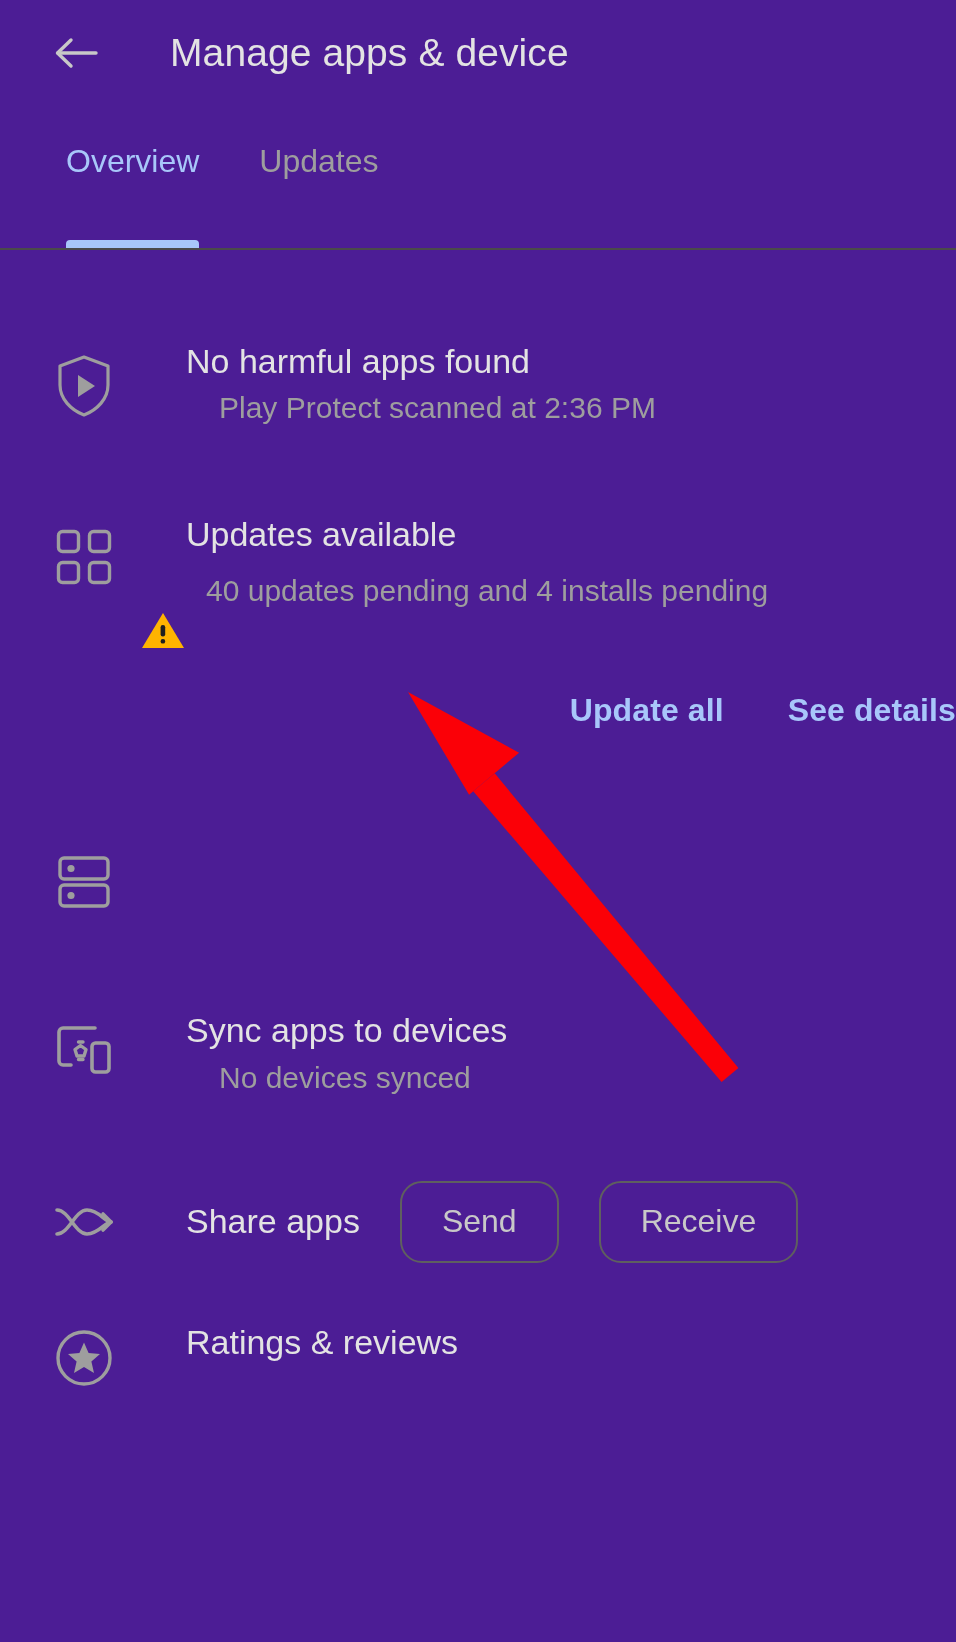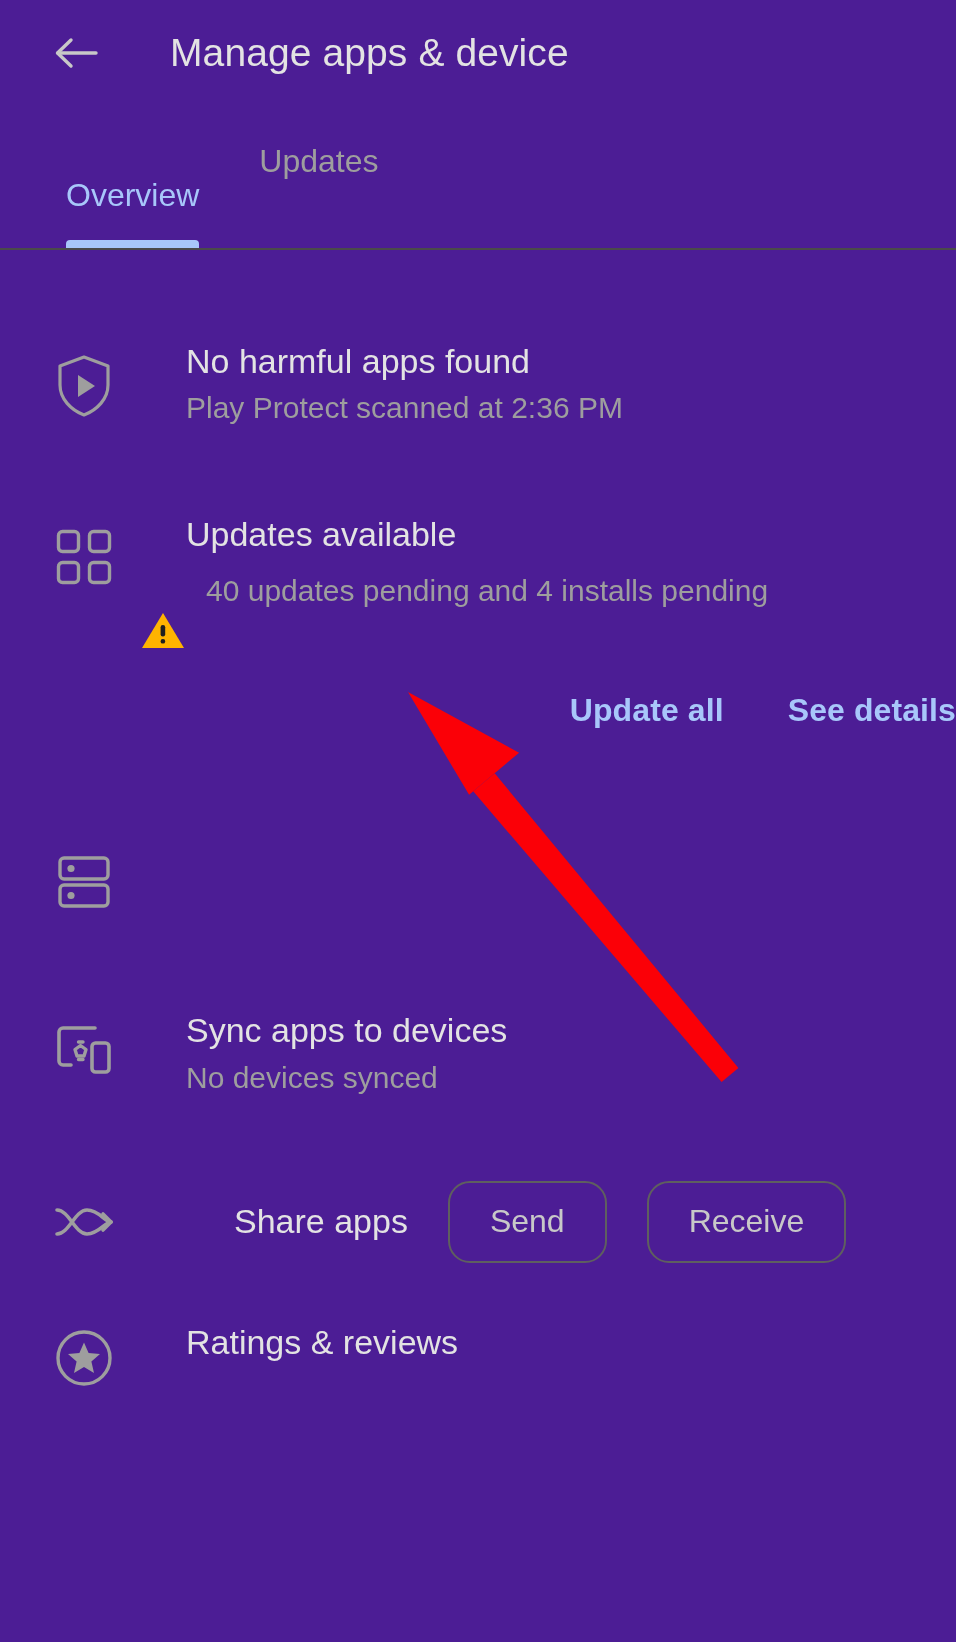--- a/index.html
+++ b/index.html
@@ -48,21 +48,21 @@
   }
   .tab {
     font-size: 32px;
     padding: 0 0 0 0;
     cursor: pointer;
     position: relative;
     height: 105px;
     display: flex;
     align-items: flex-start;
   }
-  .tab.t0 { margin-left: 66px; align-items: center; }
+  .tab.t0 { margin-left: 66px; }
   .tab.t1 { margin-left: 60px; }
   .tab.active { color: #a8c7fa; }
   .tab.inactive { color: #9e9e9e; }
   .tab-indicator {
     position: absolute;
     bottom: 0; left: 0;
     height: 8px;
     border-radius: 4px 4px 0 0;
     background: #a8c7fa;
   }
@@ -89,20 +89,21 @@
   .row-title {
     font-size: 34px;
     color: #e3e3e3;
     line-height: 1.16;
   }
   .row-sub {
     font-size: 30px;
     color: #9e9e9e;
     line-height: 1.22;
     margin-top: 9px;
+    margin-left: 33px;
   }
 
   
   #playprotect { margin-top: 92px; }
   #playprotect .row-icon { padding-top: 12px; }
 
   
   #updates { margin-top: 88px; }
   #updates .row-icon { padding-top: 14px; }
   .updates-sub-wrap {
@@ -153,21 +154,21 @@
   .progress-fill {
     position: absolute; top: 0; left: 0; bottom: 0;
     background: #c4c4c4;
   }
 
   
   #sync { margin-top: 100px; }
   #sync .row-icon { padding-top: 12px; }
 
   
-  #share { margin-top: 84px; gap: 48px; }
+  #share { margin-top: 84px; }
   #share .row-icon { padding-top: 20px; }
   .share-line {
     display: flex;
     align-items: center;
   }
   .share-title {
     font-size: 34px;
     color: #e3e3e3;
     white-space: nowrap;
   }

